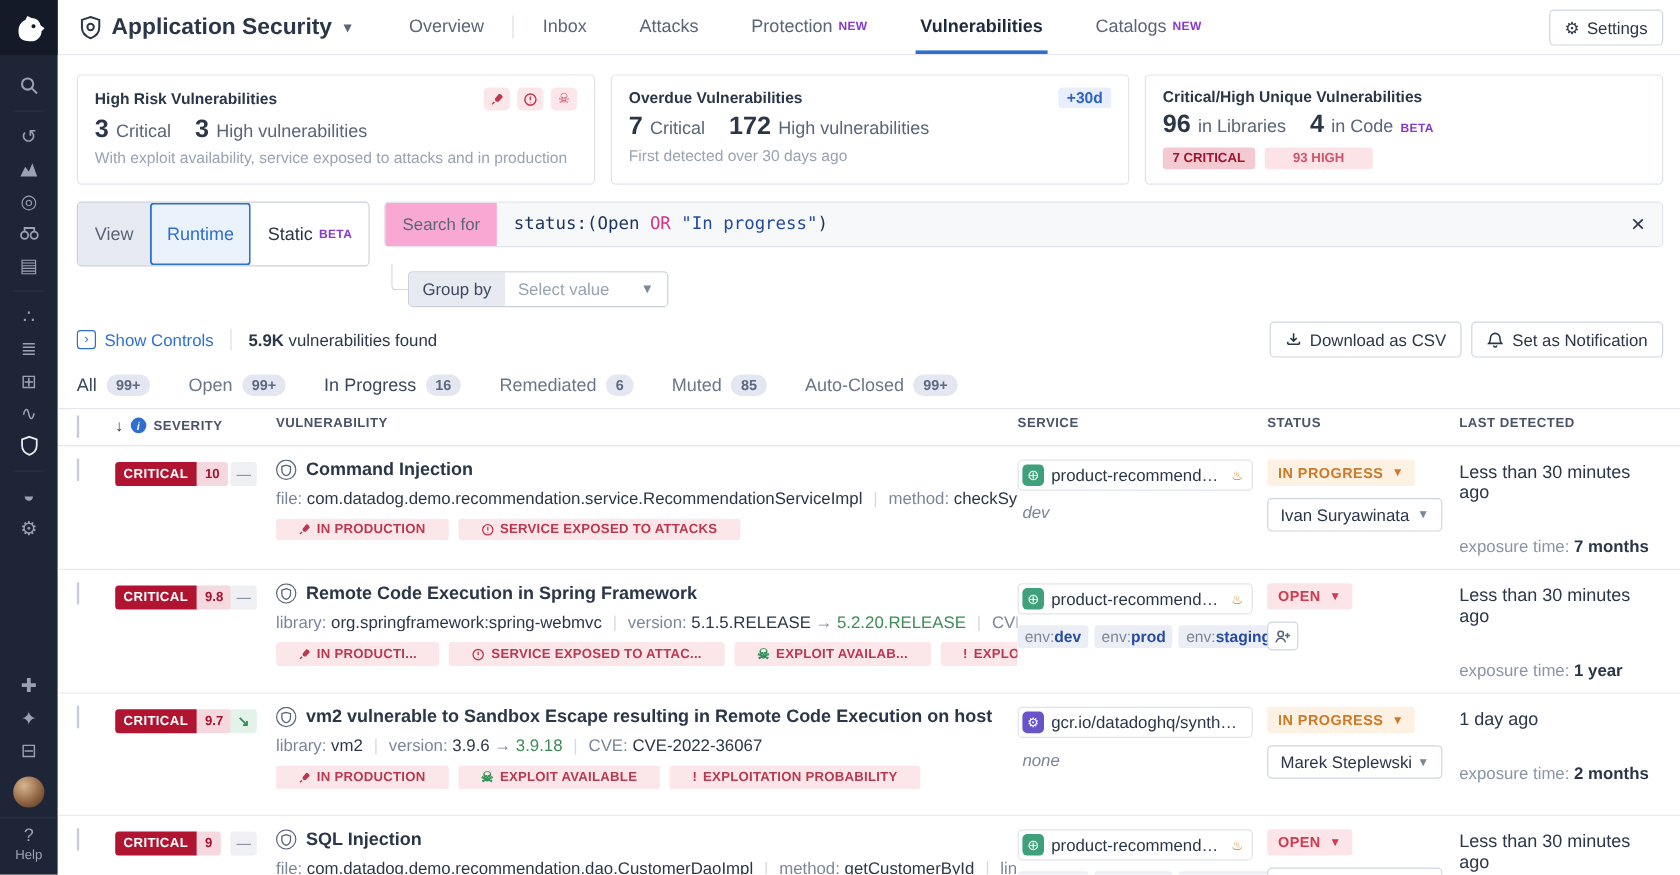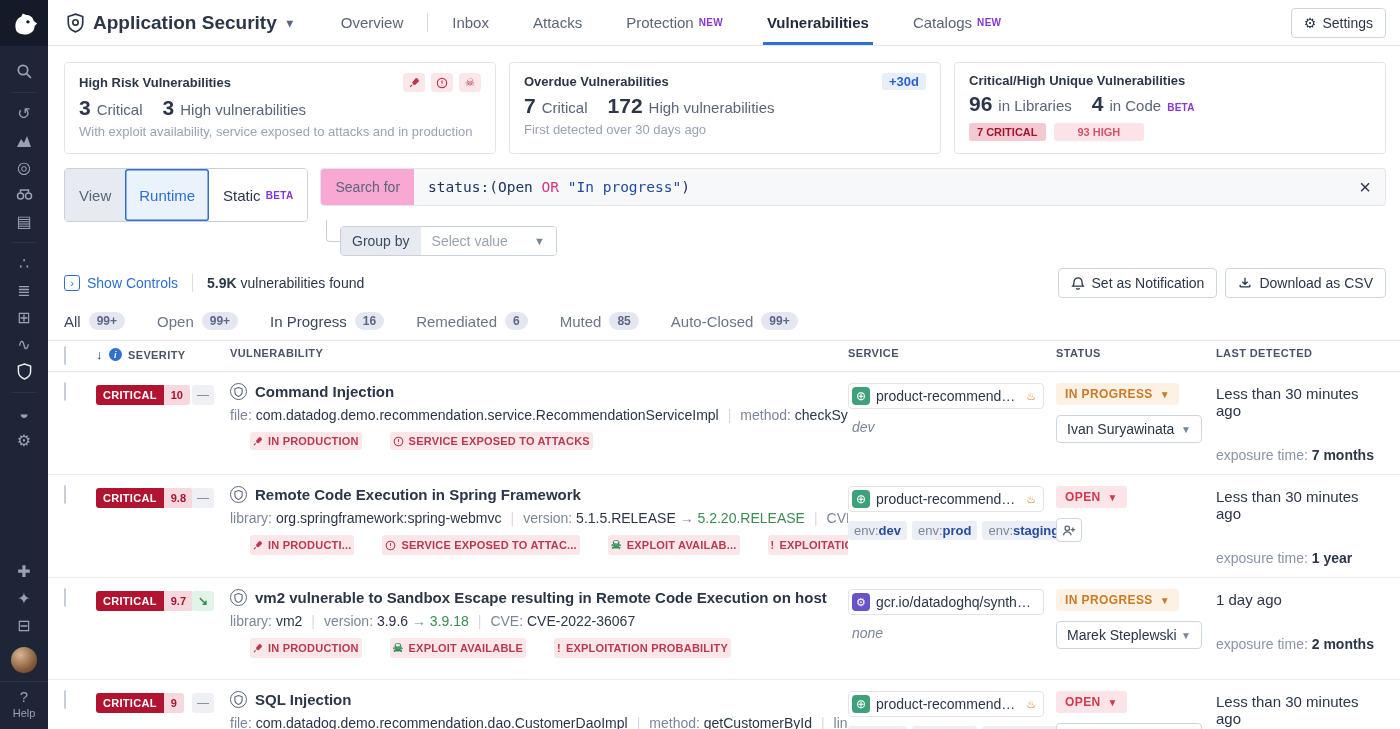--- a/index.html
+++ b/index.html
@@ -108,21 +108,21 @@
   .trend-down { background:#e3f3e9; color:#2f8f57; font-weight:700; }
   .cell-vuln { overflow:hidden; padding-right:0; }
   .v-title { display:flex; align-items:center; gap:8px; font-size:15px; font-weight:700; color:#2b3648; white-space:nowrap; cursor:pointer; }
   .v-shield { width:17px; height:17px; border-radius:50%; border:1.4px solid #5a6578; display:flex; align-items:center; justify-content:center; flex-shrink:0; }
   .v-meta { margin-top:7px; font-size:14px; white-space:nowrap; overflow:hidden; color:#2b3648; }
   .mk { color:#7c8699; }
   .msep { color:#d5dae2; margin:0 9px; }
   .m-green { color:#3c8c54; }
   .m-arrow { color:#7c8699; }
   .v-badges { margin-top:9px; display:flex; gap:8px; white-space:nowrap; overflow:hidden; }
-  .vbadge { display:inline-flex; align-items:center; gap:5px; background:#fbe7ea; color:#b93a50; font-size:11px; font-weight:700; border-radius:3px; padding:3px 3px; letter-spacing:.2px; flex-shrink:0;margin-left:20px; }
+  .vbadge { display:inline-flex; align-items:center; gap:5px; background:#fbe7ea; color:#b93a50; font-size:11px; font-weight:700; border-radius:3px; padding:3px 19px; letter-spacing:.2px; flex-shrink:0; }
   .bi-skull { color:#2f8f57; font-size:12px; }
   .bi-bang { color:#c0364c; font-weight:900; }
   .svc-pill { display:inline-flex; align-items:center; gap:6px; border:1px solid #dfe3ea; border-radius:4px; padding:3px 7px 3px 3px; max-width:196px; cursor:pointer; background:#fff; }
   .svc-ic { width:18px; height:18px; border-radius:4px; display:flex; align-items:center; justify-content:center; color:#fff; font-size:12px; flex-shrink:0; }
   .svc-globe { background:#3fa17c; }
   .svc-gcr { background:#6a53c9; font-size:11px; }
   .svc-name { font-size:14px; color:#2b3648; white-space:nowrap; overflow:hidden; text-overflow:ellipsis; }
   .svc-java { font-size:11px; color:#e07b16; flex-shrink:0; }
   .svc-env { margin-top:10px; font-size:14px; font-style:italic; color:#7c8699; padding-left:4px; }
   .env-pills { margin-top:9px; display:flex; gap:5px; white-space:nowrap; }
@@ -332,32 +332,32 @@
 
   <section class="controls">
     <div class="show-controls">
       <span class="sc-box">›</span>
       <span>Show Controls</span>
     </div>
     <div class="ctl-div"></div>
     <div class="found"><b>5.9K</b><span> vulnerabilities found</span></div>
     <div class="ctl-btns">
       <button class="ctl-btn">
+        <svg width="14" height="14" viewBox="0 0 16 16" fill="none" stroke="#2b3648" stroke-width="1.5">
+          <path d="M8 2v7M5 6.5L8 9.5l3-3M2.5 12.5h11"></path>
+            <path d="M2.5 10v2.5M13.5 10v2.5"></path>
+        </svg>
+        <span>Download as CSV</span>
+      </button>
+      <button class="ctl-btn">
         <svg width="14" height="15" viewBox="0 0 16 17" fill="none" stroke="#2b3648" stroke-width="1.5">
           <path d="M8 2a4.5 4.5 0 0 1 4.5 4.5c0 3 1 4.5 1.5 5H2c.5-.5 1.5-2 1.5-5A4.5 4.5 0 0 1 8 2z"></path>
             <path d="M6.5 13.5a1.5 1.5 0 0 0 3 0"></path>
         </svg>
         <span>Set as Notification</span>
-      </button>
-      <button class="ctl-btn">
-        <svg width="14" height="14" viewBox="0 0 16 16" fill="none" stroke="#2b3648" stroke-width="1.5">
-          <path d="M8 2v7M5 6.5L8 9.5l3-3M2.5 12.5h11"></path>
-            <path d="M2.5 10v2.5M13.5 10v2.5"></path>
-        </svg>
-        <span>Download as CSV</span>
       </button>
     </div>
   </section>
 
   <section class="status-tabs">
     <div class="stab dark">
         <span>All</span>
         <span class="stab-count">99+</span>
       </div>
     <div class="stab">

